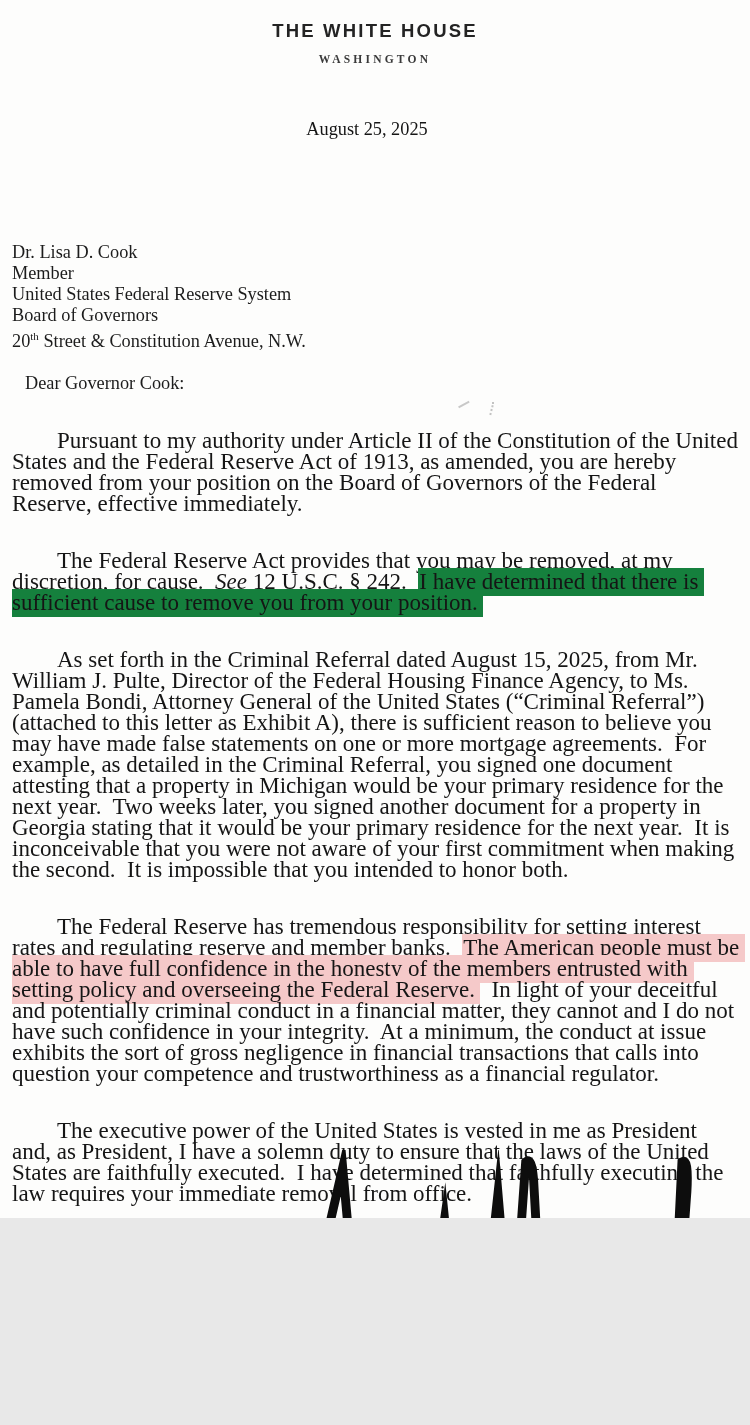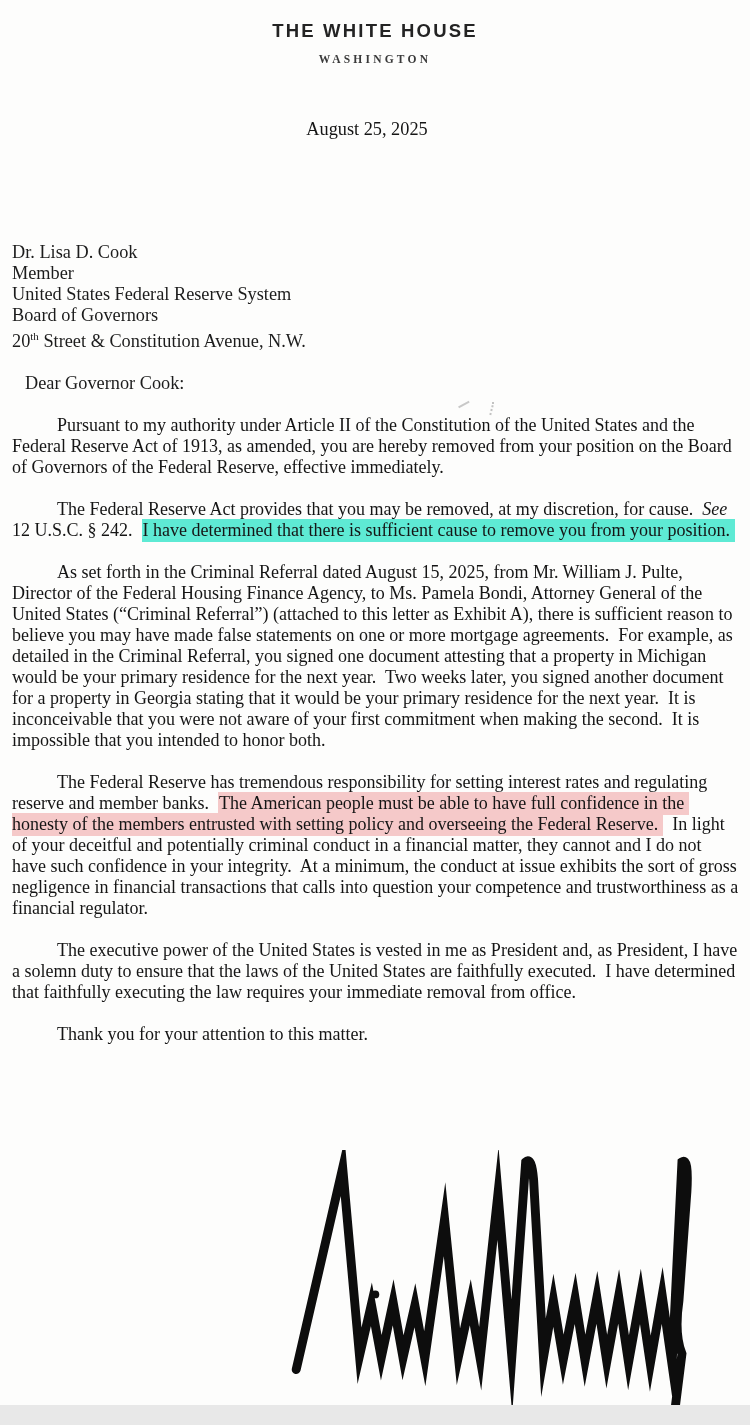--- a/index.html
+++ b/index.html
@@ -1,18 +1,18 @@
 <!DOCTYPE html>
 <html><head>
 <meta charset="utf-8">
 <style>
   html,body{margin:0;padding:0;background:#e8e8e8;}
   .page{
     position:relative;
-    width:750px;height:1405px;
+    width:750px;height:1218px;
     margin:0 auto;
     background:#fdfdfc;
     overflow:hidden;
     color:#1c1c1c;
     font-family:"Liberation Serif", serif;
   }
   .letterhead{ text-align:center; padding-top:20px; }
   .lh-title{
     font-family:"Liberation Sans", sans-serif;
     font-weight:700; font-size:18.5px; letter-spacing:2.2px;
@@ -26,21 +26,21 @@
   .date-line{
     text-align:center; font-size:18.3px; margin-top:54px;
     padding-right:16px; color:#151515;
   }
   .recipient{ margin-top:102px; padding-left:12px; font-size:18.3px; line-height:21px; }
   .addr-line{ white-space:pre; }
   sup{ font-size:11px; }
   .salutation{ margin-top:21px; padding-left:25px; font-size:18.3px; white-space:pre; }
   .body-text{ padding:0 10px 0 12px; }
   .para{
-    margin:21px 0 0 0; font-size:18px; line-height:21px;
+    margin:36px 0 0 0; font-size:23px; line-height:21px;
     text-indent:45px; white-space:pre-wrap; color:#151515;
   }
   .hl{ background:#f5c9c9; padding:1px 5px 2px 1px; }
   i{ }
   .smudge{
     position:absolute; left:456px; top:400px; width:42px; height:18px;
     opacity:.45; filter:blur(.6px); pointer-events:none;
   }
   .smudge::before{
     content:""; position:absolute; left:4px; top:3px; width:12px; height:9px;
@@ -72,21 +72,21 @@
       <div class="addr-line"><span>Board of Governors</span></div>
       <div class="addr-line"><span>20</span><sup>th</sup><span> Street &amp; Constitution Avenue, N.W.</span></div>
     </div>
 
   <div class="salutation">Dear Governor Cook:</div>
 
   <div class="smudge"></div>
 
   <div class="body-text" id="letter-body">
       <p class="para"><span>Pursuant to my authority under Article II of the Constitution of the United States and the Federal Reserve Act of 1913, as amended, you are hereby removed from your position on the Board of Governors of the Federal Reserve, effective immediately.</span></p>
-      <p class="para"><span>The Federal Reserve Act provides that you may be removed, at my discretion, for cause.  </span><i>See</i><span> 12 U.S.C. § 242.  </span><span class="hl" style="background: #5eead4;">I have determined that there is sufficient cause to remove you from your position.</span></p>
+      <p class="para"><span>The Federal Reserve Act provides that you may be removed, at my discretion, for cause.  </span><i>See</i><span> 12 U.S.C. § 242.  </span><span class="hl" style="background: #15803d;">I have determined that there is sufficient cause to remove you from your position.</span></p>
       <p class="para"><span>As set forth in the Criminal Referral dated August 15, 2025, from Mr. William J. Pulte, Director of the Federal Housing Finance Agency, to Ms. Pamela Bondi, Attorney General of the United States (“Criminal Referral”) (attached to this letter as Exhibit A), there is sufficient reason to believe you may have made false statements on one or more mortgage agreements.  For example, as detailed in the Criminal Referral, you signed one document attesting that a property in Michigan would be your primary residence for the next year.  Two weeks later, you signed another document for a property in Georgia stating that it would be your primary residence for the next year.  It is inconceivable that you were not aware of your first commitment when making the second.  It is impossible that you intended to honor both.</span></p>
       <p class="para"><span>The Federal Reserve has tremendous responsibility for setting interest rates and regulating reserve and member banks.  </span><span class="hl" style="background: rgb(245, 201, 201);">The American people must be able to have full confidence in the honesty of the members entrusted with setting policy and overseeing the Federal Reserve.</span><span>  In light of your deceitful and potentially criminal conduct in a financial matter, they cannot and I do not have such confidence in your integrity.  At a minimum, the conduct at issue exhibits the sort of gross negligence in financial transactions that calls into question your competence and trustworthiness as a financial regulator.</span></p>
       <p class="para"><span>The executive power of the United States is vested in me as President and, as President, I have a solemn duty to ensure that the laws of the United States are faithfully executed.  I have determined that faithfully executing the law requires your immediate removal from office.</span></p>
     </div>
 
   <div class="body-text">
     <p class="para">Thank you for your attention to this matter.</p>
   </div>
 
   <div class="signature-wrap">

